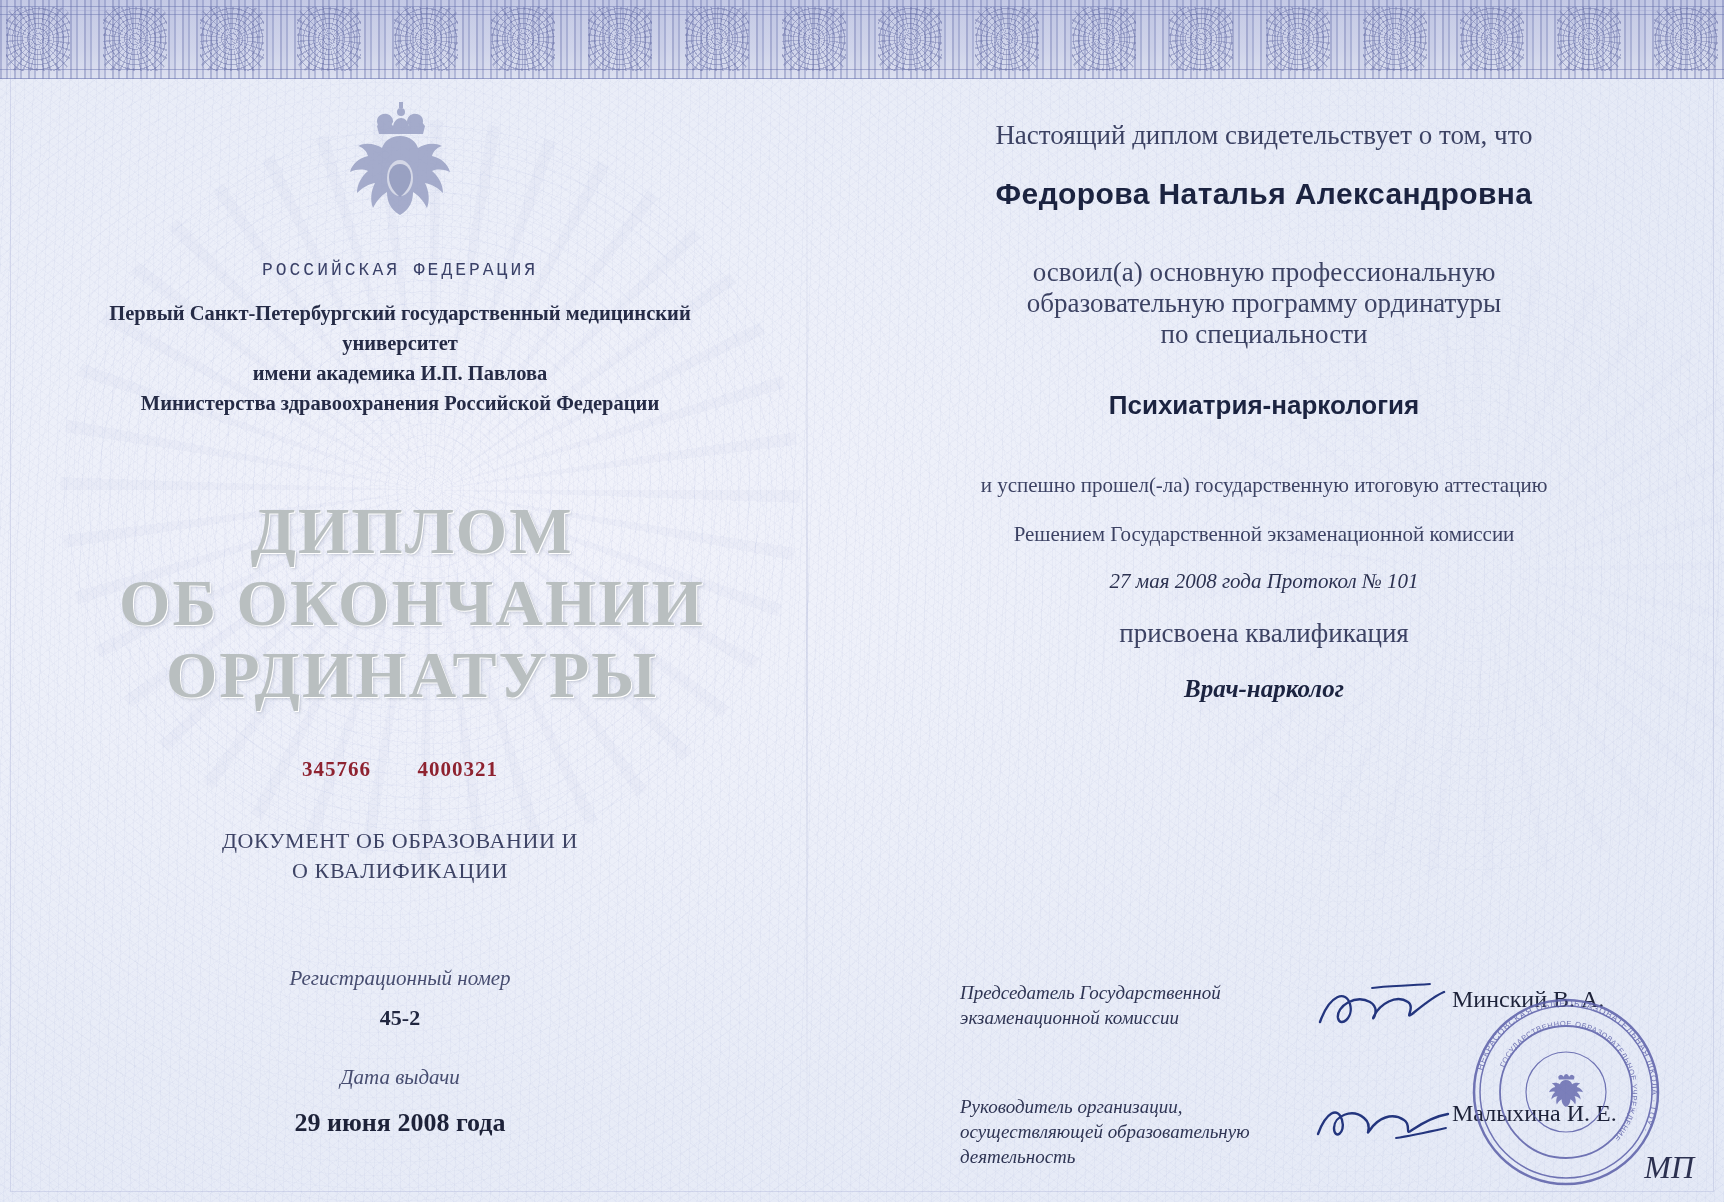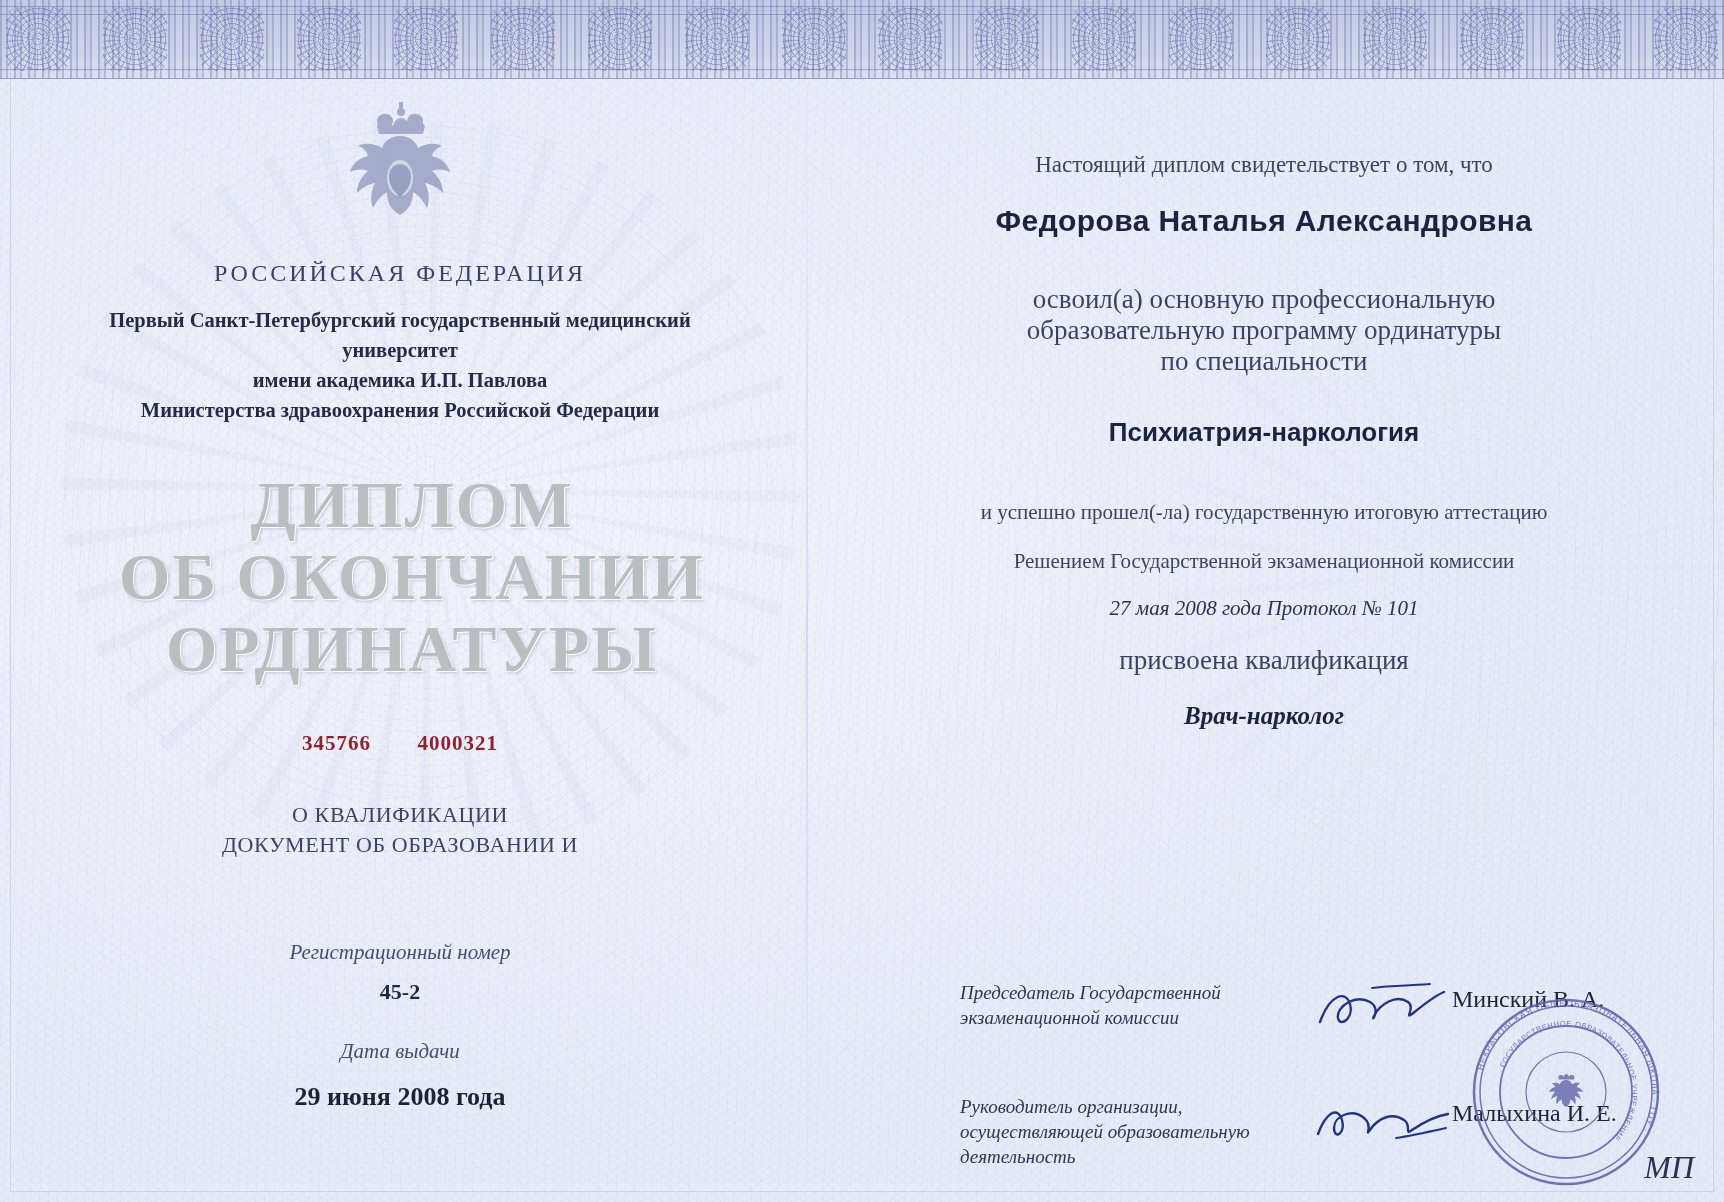--- a/index.html
+++ b/index.html
@@ -130,38 +130,38 @@
 
   
   .emblem {
     width: 150px;
     height: 150px;
     margin: 0 auto 14px auto;
     opacity: .92;
   }
 
   .federation {
-    font-family: Liberation Serif, serif;
-    font-size: 24px;
+    font-family: Liberation Mono, monospace;
+    font-size: 18px;
     letter-spacing: 3px;
     color: #3a4168;
     margin-bottom: 18px;
   }
   .univ {
     font-family: "Liberation Serif", serif;
     font-weight: bold;
     font-size: 20.5px;
     line-height: 30px;
     color: #252b46;
     padding: 0 60px;
   }
 
   
   .diploma-title {
-    margin-top: 44px;
+    margin-top: 77px;
     font-family: "Liberation Serif", serif;
     font-weight: bold;
     font-size: 66px;
     line-height: 72px;
     letter-spacing: 2px;
     color: #b9bfc0;
     text-shadow:
       1px 1px 0 #ffffff,
       2px 2px 3px rgba(120,128,150,.35);
     padding-left: 24px;
@@ -214,23 +214,22 @@
     margin-top: 18px;
     font-family: "Liberation Serif", serif;
     font-weight: bold;
     font-size: 26px;
     color: #1d2239;
   }
 
   
   .r-intro {
     font-family: "Liberation Serif", serif;
-    font-size: 23px;
+    font-size: 27px;
     color: #3c4263;
-    margin-top: 32px;
   }
   .r-name {
     margin-top: 26px;
     font-family: "Liberation Sans", sans-serif;
     font-weight: bold;
     font-size: 30px;
     letter-spacing: .4px;
     color: #1b2340;
   }
   .r-program {
@@ -426,22 +425,22 @@
       <span class="l3">ОРДИНАТУРЫ</span>
     </div>
 
     <div class="serial">
       <span>345766</span>
       <span class="gap"></span>
       <span>4000321</span>
     </div>
 
     <div class="doc-kind">
+      <div>ДОКУМЕНТ ОБ ОБРАЗОВАНИИ И</div>
       <div>О  КВАЛИФИКАЦИИ</div>
-      <div>ДОКУМЕНТ ОБ ОБРАЗОВАНИИ И</div>
     </div>
 
     <div class="reg-label">Регистрационный номер</div>
     <div class="reg-value">45-2</div>
 
     <div class="date-label">Дата выдачи</div>
     <div class="date-value">29 июня 2008 года</div>
   </div>
 
   <div class="col-right">

